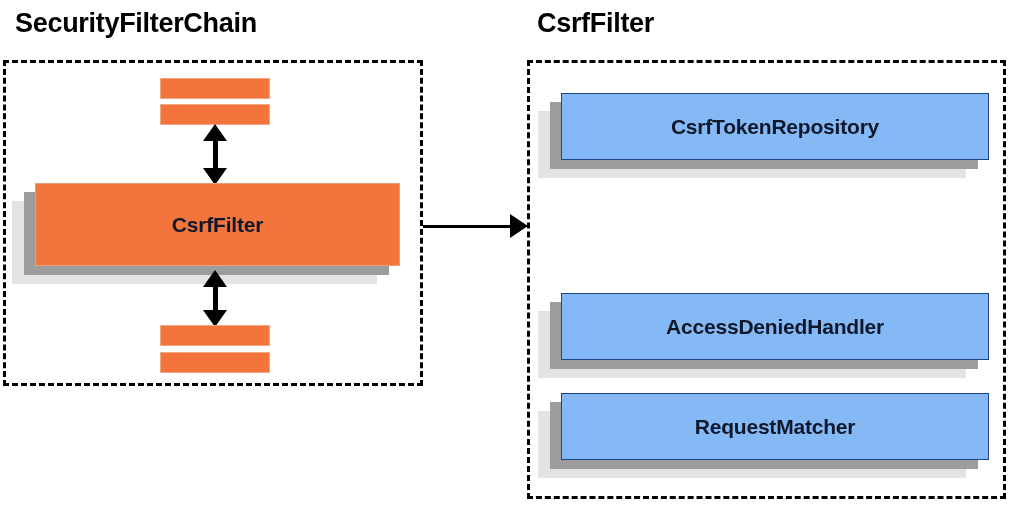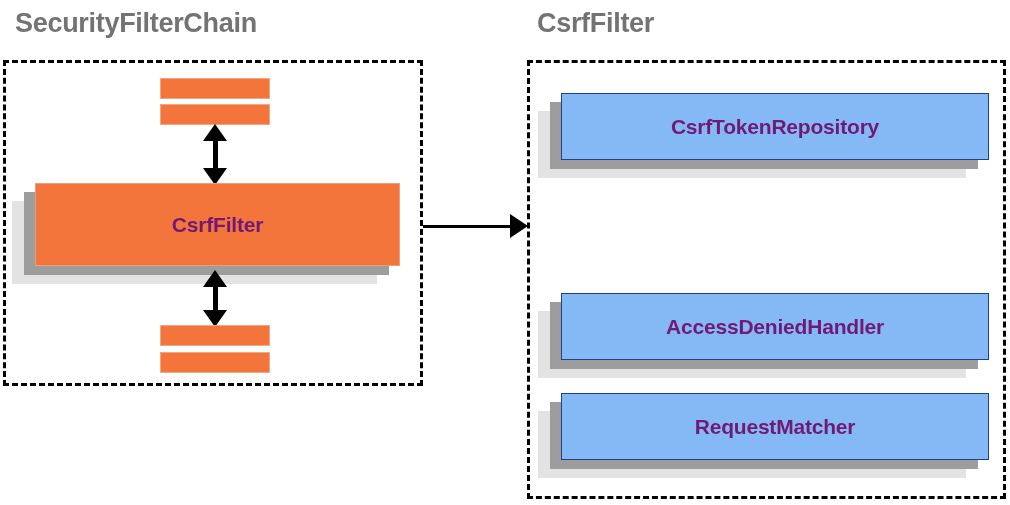--- a/index.html
+++ b/index.html
@@ -17,21 +17,21 @@
     height: 505px;
     background: #ffffff;
     overflow: hidden;
   }
 
   
   .panel-title {
     position: absolute;
     font-size: 27px;
     font-weight: bold;
-    color: #737373;
+    color: #000000;
     letter-spacing: -0.3px;
     white-space: nowrap;
     line-height: 1;
   }
   #title-left  { left: 15px;  top: 10px; }
   #title-right { left: 537px; top: 10px; }
 
   
   .dashed-box {
     position: absolute;
@@ -67,21 +67,21 @@
     position: absolute;
     left: 0;
     top: 0;
     width: 100%;
     height: 100%;
     box-sizing: border-box;
     display: flex;
     align-items: center;
     justify-content: center;
     font-weight: bold;
-    color: #701a75;
+    color: #0f172a;
     white-space: nowrap;
   }
 
   
   .node-blue .face {
     background: #85b9f5;
     border: 1.5px solid #1f3f8f;
     font-size: 21px;
     letter-spacing: -0.2px;
   }

